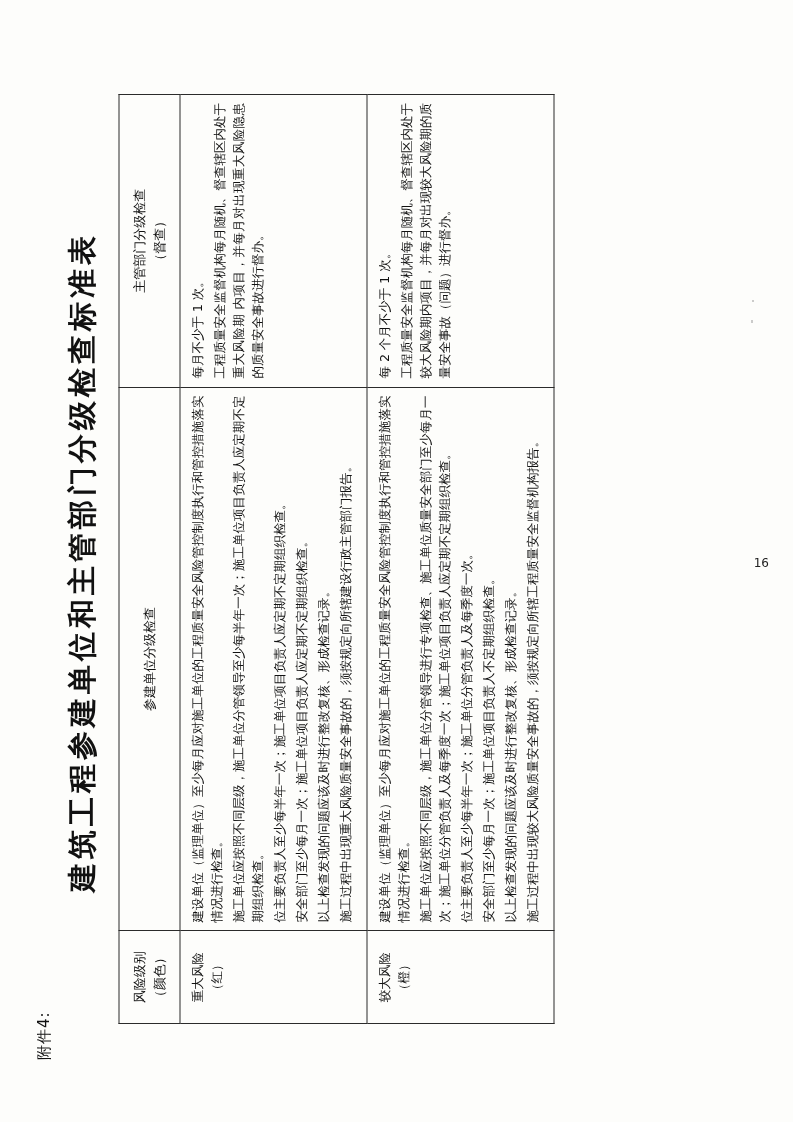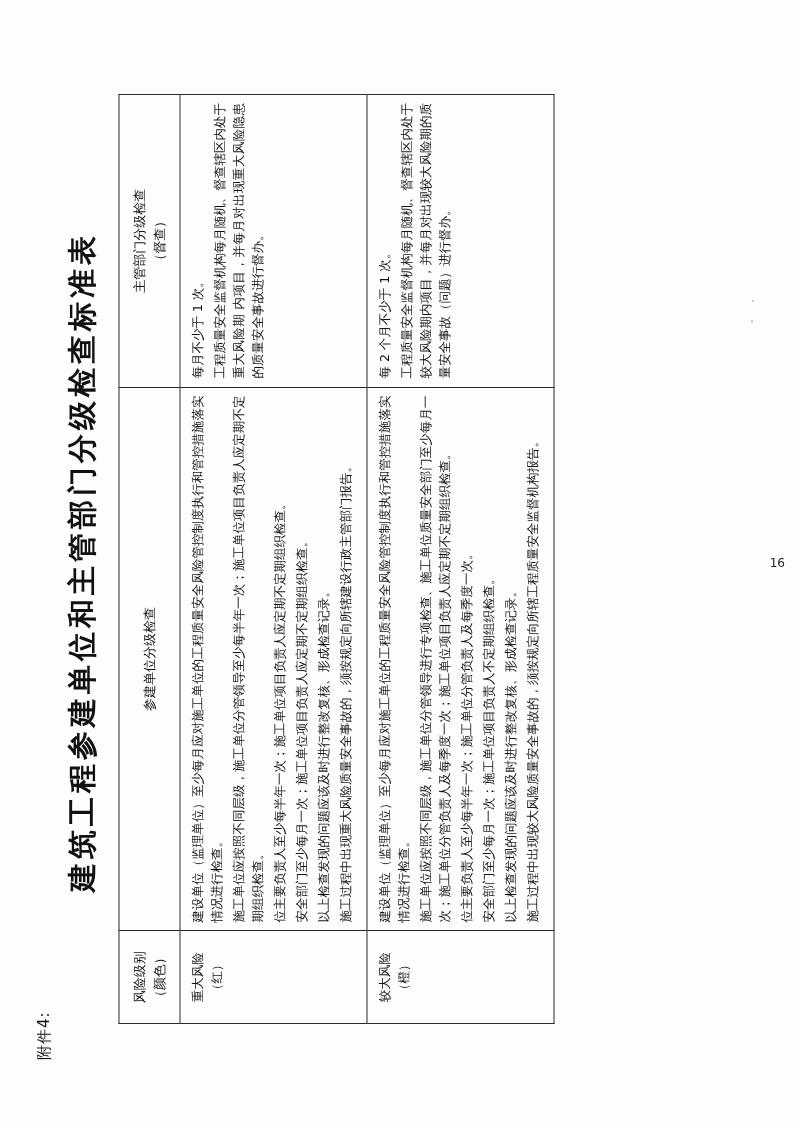--- a/index.html
+++ b/index.html
@@ -115,21 +115,21 @@
     text-justify: inter-ideograph;
   }
 
   .sup-list li {
     margin-bottom: 6px;
   }
 
   
   .page-num {
     position: absolute;
-    right: 8px;
+    right: 24px;
     top: 556px;
     font-size: 12px;
     color: #222;
     font-family: "DejaVu Sans", "Liberation Sans", sans-serif;
   }
 
   
   .speck {
     position: absolute;
     background: #9a9a9a;

